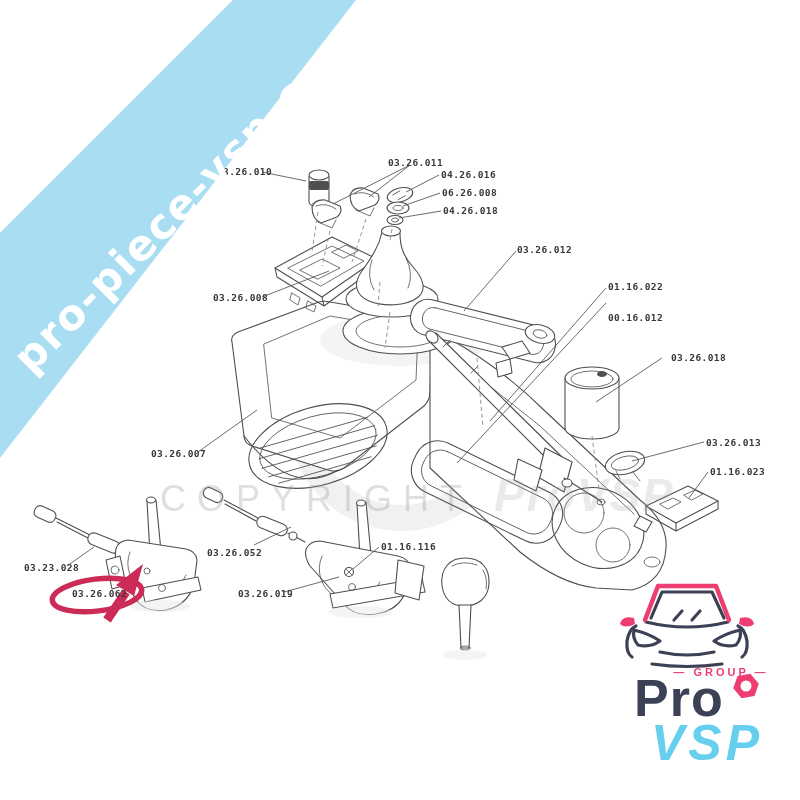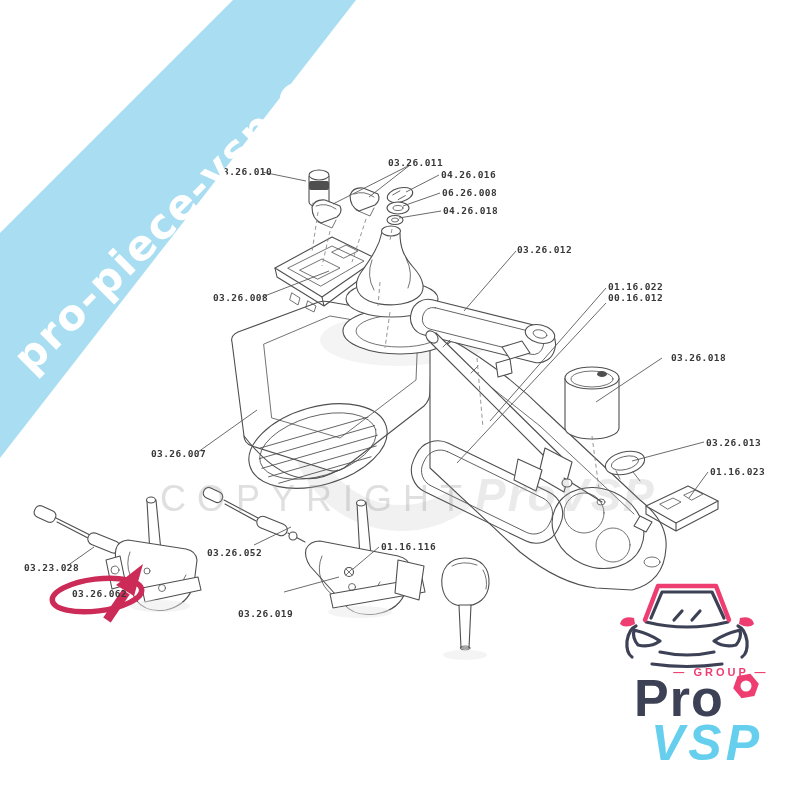--- a/index.html
+++ b/index.html
@@ -2,21 +2,21 @@
 <html style="--banner-bg: #a9def2; --banner-text: #ffffff; --line: #4f4f4f; --label-text: #383838; --highlight: #cb2b56; --watermark: #ececec; --logo-navy: #3d4155; --logo-pink: #ee3d71; --logo-cyan: #66cfee;"><head>
 <meta charset="utf-8">
 <style>
   html,body{margin:0;padding:0;background:#fff;}
   #stage{position:relative;width:800px;height:800px;background:#fff;overflow:hidden;
          font-family:"Liberation Sans",sans-serif;}
 
   
   #diagram-svg{position:absolute;left:0;top:0;z-index:1;}
   #watermark-text{position:absolute;left:160px;top:468px;z-index:2;display:flex;
-                  align-items:baseline;gap:2px;white-space:nowrap;pointer-events:none;}
+                  align-items:baseline;gap:21px;white-space:nowrap;pointer-events:none;}
   #watermark-text .c{font-size:36px;font-weight:400;letter-spacing:11px;
                      color:rgba(150,150,150,.30);}
   #watermark-text .b{font-size:46px;font-weight:bold;font-style:italic;letter-spacing:2px;
                      color:rgba(160,160,160,.22);}
   #labels-layer{position:absolute;left:0;top:0;width:800px;height:800px;z-index:4;pointer-events:none;}
   .part-label{position:absolute;font-family:"DejaVu Sans Mono","Liberation Mono",monospace;
               font-size:9.5px;font-weight:bold;letter-spacing:.4px;color:#383838;}
 
   
   #banner-svg{position:absolute;left:0;top:0;z-index:5;}
@@ -268,31 +268,31 @@
   </svg>
 
   <div id="labels-layer">
       <div class="part-label" style="left: 217px; top: 166px;">03.26.010</div>
       <div class="part-label" style="left: 388px; top: 157px;">03.26.011</div>
       <div class="part-label" style="left: 441px; top: 169px;">04.26.016</div>
       <div class="part-label" style="left: 442px; top: 187px;">06.26.008</div>
       <div class="part-label" style="left: 443px; top: 205px;">04.26.018</div>
       <div class="part-label" style="left: 517px; top: 244px;">03.26.012</div>
       <div class="part-label" style="left: 608px; top: 281px;">01.16.022</div>
-      <div class="part-label" style="left: 608px; top: 292px;">00.16.012</div>
+      <div class="part-label" style="left: 608px; top: 312px;">00.16.012</div>
       <div class="part-label" style="left: 664px; top: 352px; margin-left: 7px;">03.26.018</div>
       <div class="part-label" style="left: 213px; top: 292px;">03.26.008</div>
       <div class="part-label" style="left: 706px; top: 437px;">03.26.013</div>
       <div class="part-label" style="left: 710px; top: 466px;">01.16.023</div>
       <div class="part-label" style="left: 151px; top: 448px;">03.26.007</div>
       <div class="part-label" style="left: 207px; top: 539px; margin-top: 8px;">03.26.052</div>
       <div class="part-label" style="left: 381px; top: 541px;">01.16.116</div>
       <div class="part-label" style="left: 24px; top: 562px;">03.23.028</div>
       <div class="part-label highlighted" style="left: 72px; top: 588px;">03.26.062</div>
-      <div class="part-label" style="left: 238px; top: 588px; margin-top: 20px;">03.26.019</div>
+      <div class="part-label" style="left: 238px; top: 588px;">03.26.019</div>
     </div>
 
   <svg id="banner-svg" width="470" height="470" viewBox="0 0 470 470">
     <polygon points="233,0 356,0 0,458 0,233"></polygon>
     <text x="194" y="210" text-anchor="middle" transform="rotate(-45 194 205)">pro-piece-vsp.com</text>
   </svg>
 
   <div id="logo">
     <svg width="150" height="105" viewBox="0 0 150 105">
       <g fill="none" stroke="var(--logo-navy,#3d4155)" stroke-width="3.2" stroke-linecap="round" stroke-linejoin="round">

